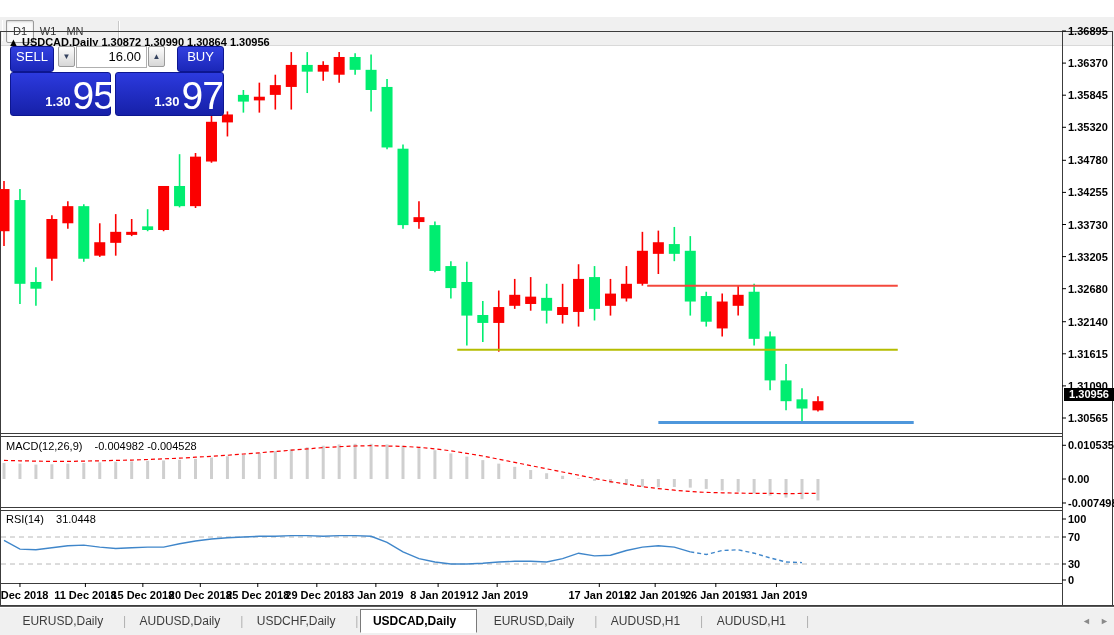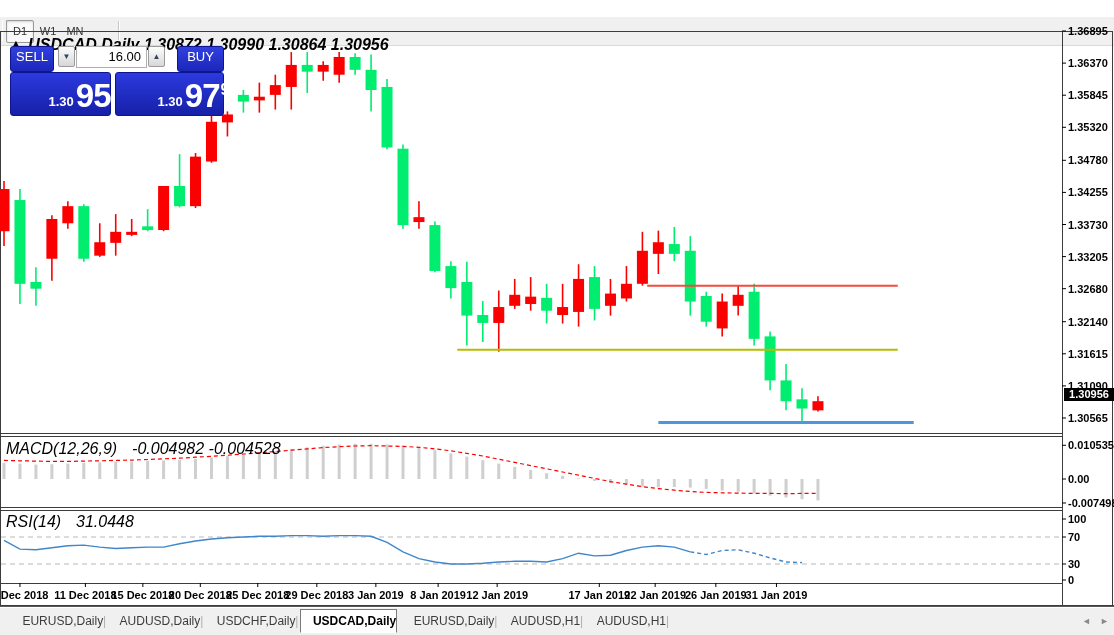--- a/index.html
+++ b/index.html
@@ -11,43 +11,43 @@
   .tf-btn{position:absolute;top:3px;width:26px;height:21px;line-height:21px;text-align:center;font-size:11px;color:#333;border:1px solid transparent;border-radius:2px;cursor:default;}
   .tf-btn.active{background:#fafafa;border:1px solid #9a9a9a;box-shadow:inset 0 1px 2px rgba(0,0,0,.15);}
   #toolbar .tsep{position:absolute;left:118px;top:4px;width:1px;height:19px;background:#c8c8c8;border-right:1px solid #fff;}
 
   
   .frame-line{position:absolute;background:#3c3c3c;}
 
   #chart-svg{position:absolute;left:0;top:0;z-index:2;}
   svg text{font-family:"Liberation Sans",sans-serif;}
 
-  .pane-label{position:absolute;z-index:3;font-size:16px;color:#000;font-style:italic;}
+  .pane-label{position:absolute;z-index:3;font-size:11px;color:#000;}
   #chart-title{left:8px;top:36px;font-weight:700;}
   #macd-label{left:6px;top:440px;}
   #rsi-label{left:6px;top:513px;}
   .pane-label .sep{display:inline-block;width:6px;}
 
   
   #price-tag{position:absolute;left:1064px;width:50px;height:13px;background:#000;color:#fff;z-index:4;font-size:11px;font-weight:700;text-align:center;line-height:13px;}
 
   
   #trade-panel{position:absolute;left:10px;top:46px;width:214px;height:70px;z-index:5;}
   .blue-btn{position:absolute;height:26px;background:linear-gradient(#3240e0,#1b27b8);border:1px solid #0d1690;border-radius:3px;color:#fff;font-size:13px;text-align:center;line-height:20px;box-sizing:border-box;cursor:pointer;}
   #spin-down,#spin-up{position:absolute;top:0;width:17px;height:21px;box-sizing:border-box;background:linear-gradient(#fdfdfd,#d7d7d7);border:1px solid #9b9b9b;border-radius:2px;font-size:8px;color:#33415e;text-align:center;line-height:20px;cursor:pointer;}
   #volume-field{position:absolute;left:66px;top:0;width:71px;height:22px;box-sizing:border-box;background:#fff;border:1px solid #b0b0b0;font-size:13px;color:#000;text-align:right;line-height:19px;padding-right:5px;}
   .price-box{position:absolute;top:26px;height:44px;background:linear-gradient(#2c3ade,#1620a8);border:1px solid #0d1690;border-radius:3px;color:#fff;box-sizing:border-box;display:flex;align-items:flex-end;justify-content:center;padding-bottom:3px;cursor:pointer;}
   .price-box .frac{font-size:13px;font-weight:700;margin-right:2px;line-height:20px;margin-left:48px;}
-  .price-box .big{font-size:33px;font-weight:700;line-height:33px;letter-spacing:-1px;text-align:center;}
+  .price-box .big{font-size:39px;font-weight:400;line-height:33px;letter-spacing:-1px;text-align:center;}
   .price-box .pip{font-size:16px;font-weight:700;line-height:16px;position:relative;top:-14px;margin-left:1px;}
 
   
   #tabbar-top{position:absolute;left:0;top:606px;width:1114px;height:1px;background:#5a5a5a;}
   #tabbar{position:absolute;left:0;top:607px;width:1114px;height:28px;background:#f0f0f0;border-top:1px solid #fff;}
-  .tab{position:relative;display:inline-block;margin-top:3px;padding:3px 0 4px 12px;font-size:12px;color:#3c3c3c;cursor:pointer;}
+  .tab{position:relative;display:inline-block;margin-top:3px;padding:3px 20px 4px 12px;font-size:12px;color:#3c3c3c;cursor:pointer;}
   .tab:not(.active):not(:last-of-type)::after{content:"|";position:absolute;right:-3px;top:3px;color:#b0b0b0;}
   .tab.active{background:#fff;border:1px solid #7a7a7a;border-bottom:1px solid #fff;font-weight:700;color:#000;margin-top:1px;padding-top:4px;z-index:2;}
   .tab-scroll{position:absolute;top:8px;font-size:9px;color:#8a8a8a;cursor:pointer;}
 </style>
 </head>
 <body>
 
 <div id="app">
 
   <div id="toolbar">

